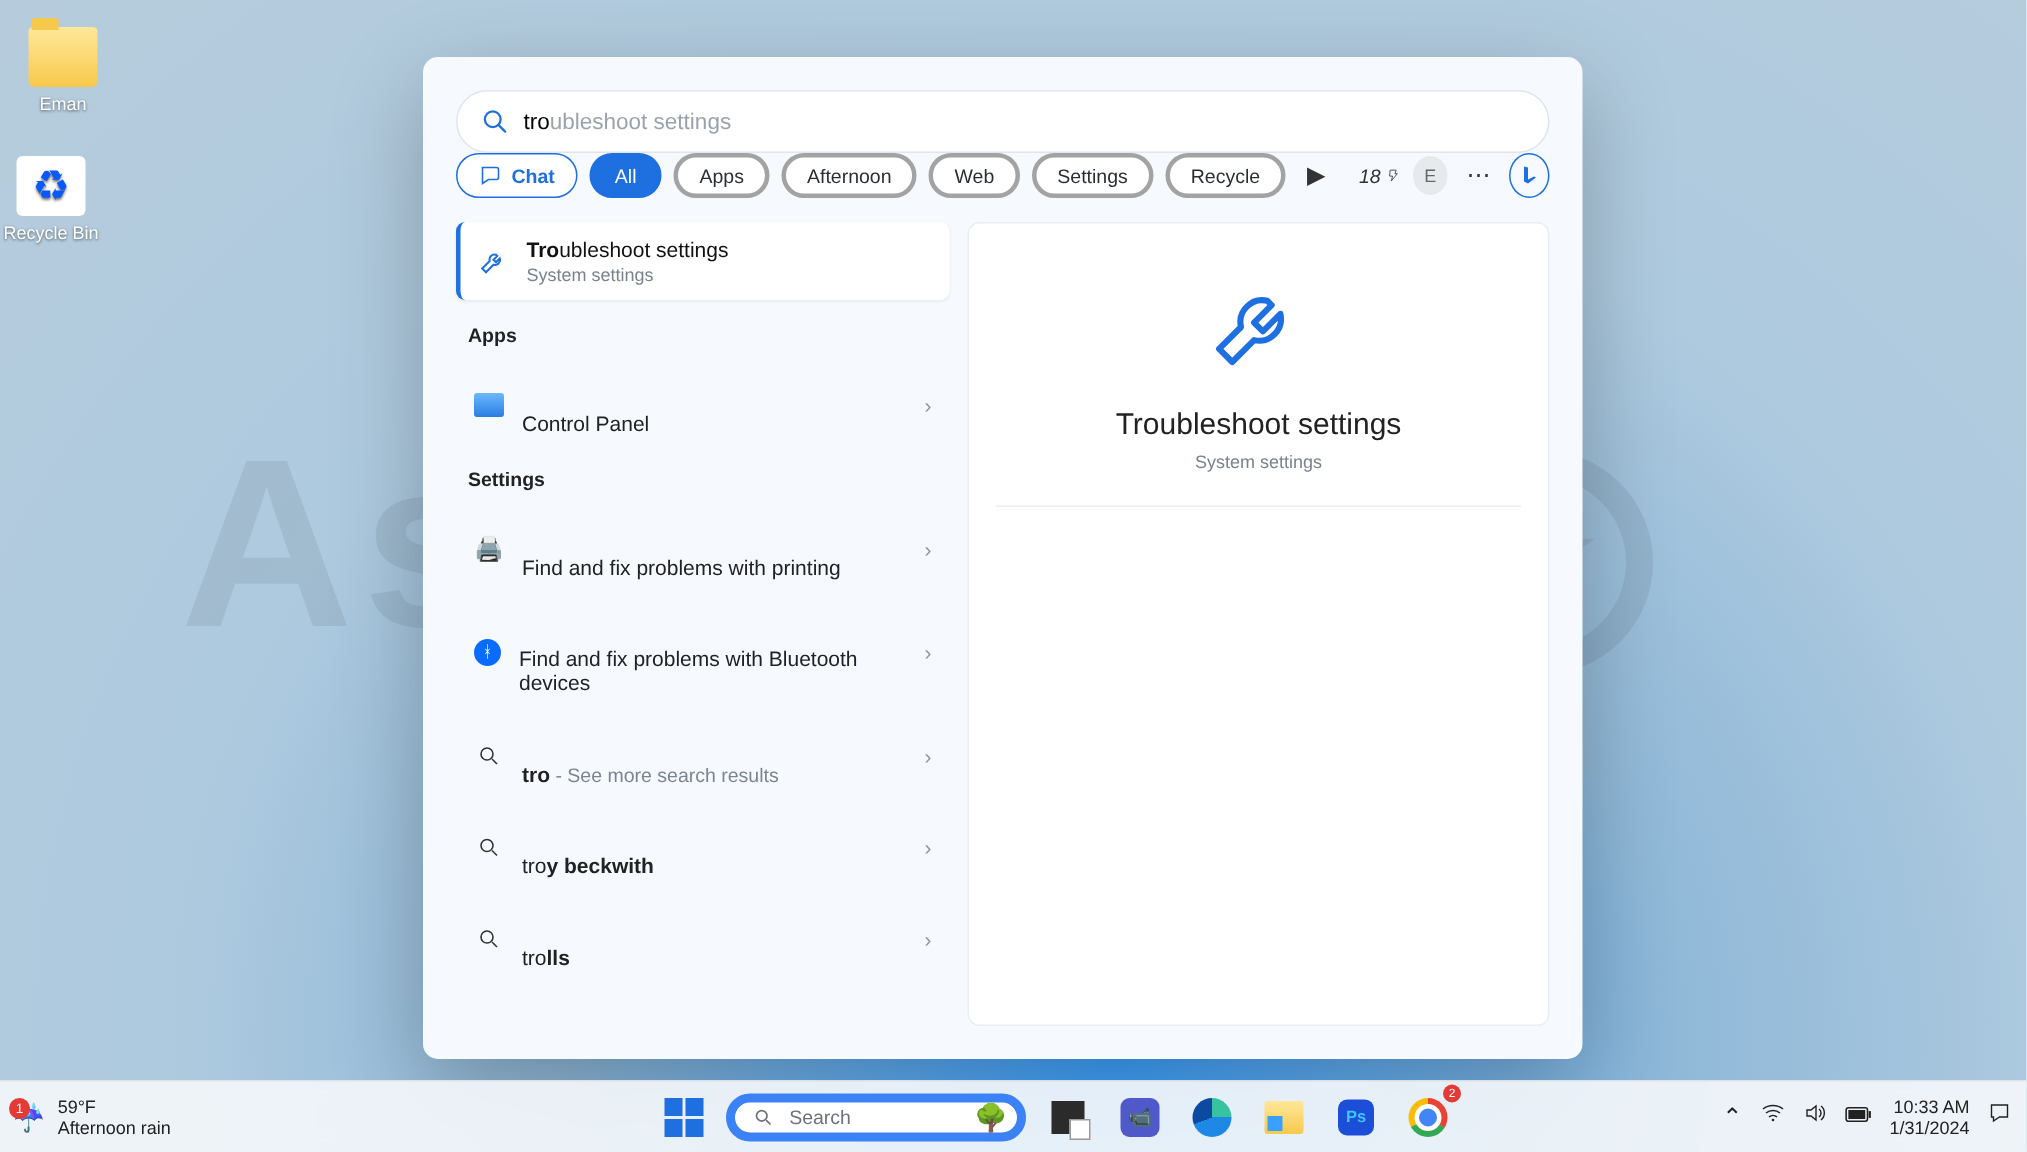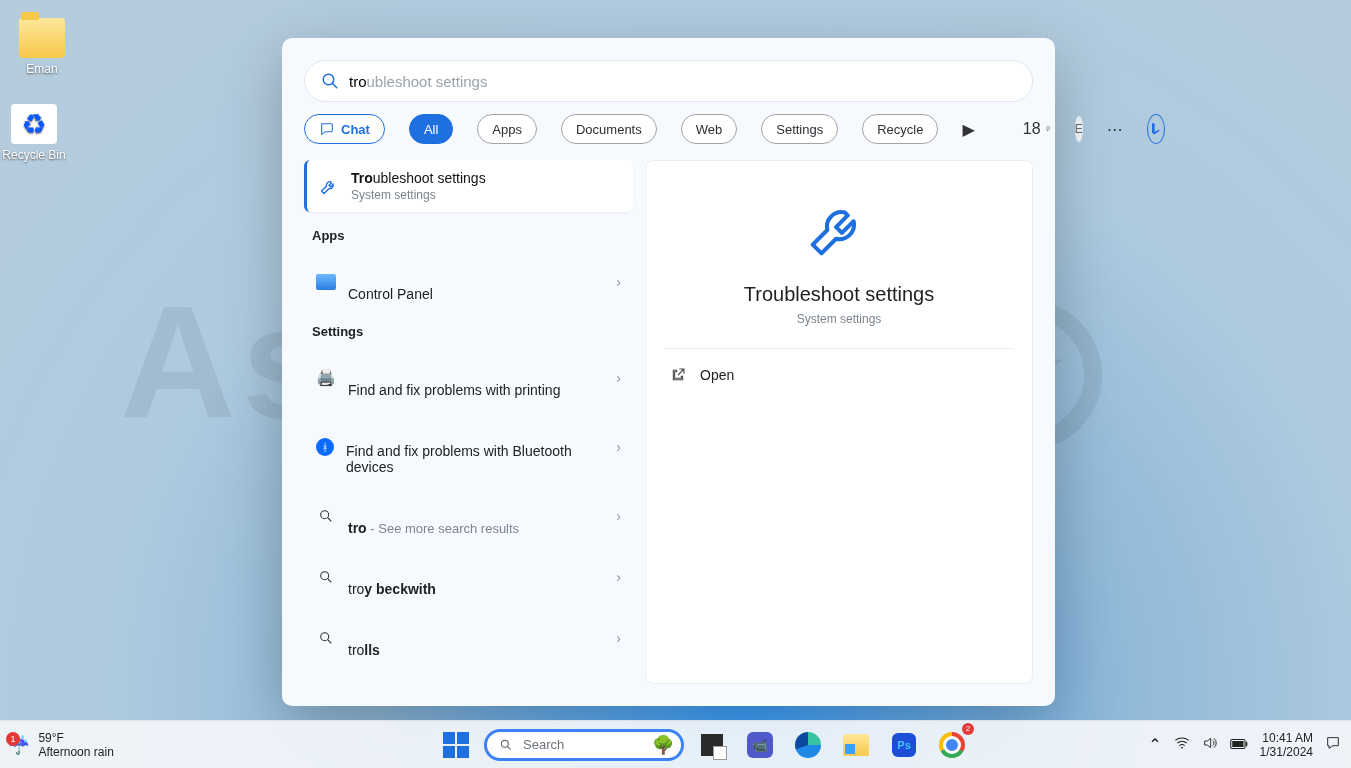--- a/index.html
+++ b/index.html
@@ -40,22 +40,22 @@
   }
   .search-bar {
     display:flex; align-items:center; background:#fff; border:1px solid #dfe6ee; border-radius: 22px;
     height: 42px; padding: 0 16px;
   }
   .search-bar svg { flex: none; }
   .search-bar .txt { margin-left: 10px; font-size: 15px; white-space: nowrap; }
   .typed-bold { color:#000; }
   .typed-rest { color:#9aa3ad; }
 
-  .tabs { display:flex; align-items:center; gap:24px; margin-top: 12px;}
-  .pill { height:30px; padding:0 14px; border-radius:15px; display:flex; align-items:center; font-size:13px; background:#fff; border:1px solid #a3a3a3; color:#2b2f33; cursor:pointer;}
+  .tabs { display:flex; align-items:center; gap:8px; margin-top: 0;}
+  .pill { height:30px; padding:0 14px; border-radius:15px; display:flex; align-items:center; font-size:13px; background:#fff; border:3px solid #a3a3a3; color:#2b2f33; cursor:pointer;}
   .pill.chat { border:1.5px solid #1e6fe0; color:#1e6fe0; font-weight:600; gap:6px;}
   .pill.active { background:#1e6fe0; color:#fff; border-color:#1e6fe0;}
   .tabs .grow { flex:1; }
   .tabs .sm { width:28px; height:28px; display:flex; align-items:center; justify-content:center; color:#333;}
   .avatar-e { width:26px; height:26px; border-radius:50%; background:#e7eaec; color:#666; font-size:12px; display:flex; align-items:center; justify-content:center;}
   .bing-chip { width:30px; height:30px; border-radius:50%; border:1.5px solid #1e6fe0; display:flex; align-items:center; justify-content:center;}
 
   .columns { display:flex; gap:12px; margin-top: 16px; flex:1; min-height:0;}
   .left  { flex:1; min-width:0;}
   .right {
@@ -99,21 +99,21 @@
     background: rgba(243,246,250,.92); backdrop-filter: blur(6px);
     border-top:1px solid rgba(0,0,0,.06);
     display:flex; align-items:center;
   }
   .tb-left { display:flex; align-items:center; gap:8px; padding-left:8px; min-width:260px;}
   .weather-badge { position:relative; font-size:18px; }
   .weather-badge .dot { position:absolute; left:-2px; top:-2px; width:14px; height:14px; background:#e53935; border-radius:50%; color:#fff; font-size:9px; display:flex; align-items:center; justify-content:center;}
   .tb-left .wtext { font-size:12px; line-height:14px; color:#222;}
   .tb-center { flex:1; display:flex; align-items:center; justify-content:center; gap:8px;}
   .tb-icon { width:40px; height:40px; display:flex; align-items:center; justify-content:center; border-radius:6px; cursor:pointer;}
-  .tb-search { display:flex; align-items:center; gap:10px; width:200px; height:32px; background:#fff; border:3px solid #3b82f6; border-radius:16px; padding:0 6px 0 12px; color:#6c737a; font-size:13px;}
+  .tb-search { display:flex; align-items:center; gap:10px; width:200px; height:32px; background:#fff; border:6px solid #3b82f6; border-radius:16px; padding:0 6px 0 12px; color:#6c737a; font-size:13px;}
   .tb-search .art { margin-left:auto; font-size:18px;}
   .tb-right { display:flex; align-items:center; gap:12px; padding-right:10px; color:#222;}
   .tb-right .clock { text-align:right; font-size:12px; line-height:14px;}
   .win-logo {
     width:26px; height:26px; display:grid; grid-template-columns:1fr 1fr; grid-template-rows:1fr 1fr; gap:2px;
   }
   .win-logo span { background:#1e6fe0;}
   .edge-ico { width:26px; height:26px; border-radius:50%; background: conic-gradient(#37c2a0 0 90deg,#1e88e5 90deg 250deg,#0b4aa0 250deg 360deg);}  
   .explorer-ico { width:26px; height:22px; background:linear-gradient(#ffe79a,#f7c94b); border-radius:2px; position:relative;}
   .explorer-ico::before{content:"";position:absolute;left:2px;bottom:2px;width:10px;height:10px;background:#3aa0ff;}
@@ -165,34 +165,34 @@
         </svg>
       <span>Chat</span>
     </div>
     <div class="pill active">
         <span>All</span>
       </div>
     <div class="pill">
         <span>Apps</span>
       </div>
     <div class="pill">
-        <span>Documents</span>
+        <span>Afternoon</span>
       </div>
     <div class="pill">
         <span>Web</span>
       </div>
     <div class="pill">
         <span>Settings</span>
       </div>
     <div class="pill">
         <span>Recycle</span>
       </div>
     <div class="sm">▶</div>
     <div class="grow"></div>
-    <div class="sm" style="gap:4px;display:flex;align-items:center;font-size:16px;">
+    <div class="sm" style="gap:4px;display:flex;align-items:center;font-size:13px;font-style:italic;">
       <span>18</span>
       <svg width="14" height="14" viewBox="0 0 24 24">
           <path d="M7 3h10l-2 6h4L9 21l2-8H6l1-10z" fill="none" stroke="#333" stroke-width="1.4"></path>
         </svg>
     </div>
     <div class="avatar-e">
         <span>E</span>
       </div>
     <div class="sm">⋯</div>
     <div class="bing-chip">
@@ -283,26 +283,20 @@
 
     <div class="right">
       <div class="big-icon">
         <svg width="70" height="70" viewBox="0 0 24 24">
             <path d="M14 6a5 5 0 0 0-6 6l-5 5 3 3 5-5a5 5 0 0 0 6-6l-4 4-2-2 4-4z" fill="none" stroke="#1e6fe0" stroke-width="1.4" stroke-linejoin="round"></path>
           </svg>
       </div>
       <div class="r-title">Troubleshoot settings</div>
       <div class="r-sub">System settings</div>
       <hr>
-      <div class="action-row">
-        <svg width="16" height="16" viewBox="0 0 24 24">
-            <path d="M14 3h7v7M21 3l-9 9M5 5h5v2H7v10h10v-3h2v5H5V5z" fill="none" stroke="#444" stroke-width="1.6"></path>
-          </svg>
-        <span>Open</span>
-      </div>
     </div>
   </div>
 </div>
 
 <div class="taskbar">
   <div class="tb-left">
     <div class="weather-badge">☔<span class="dot">1</span></div>
     <div class="wtext">
       <div>59°F</div>
       <div>Afternoon rain</div>
@@ -362,21 +356,21 @@
         </svg>
     </span>
     <span>
       <svg width="18" height="12" viewBox="0 0 24 14">
           <rect x="1" y="1" width="19" height="12" rx="2" fill="none" stroke="#222" stroke-width="1.4"></rect>
           <rect x="3" y="3" width="15" height="8" fill="#222"></rect>
           <rect x="21" y="4" width="2" height="6" fill="#222"></rect>
         </svg>
     </span>
     <div class="clock">
-      <div>10:41 AM</div>
+      <div>10:33 AM</div>
       <div>1/31/2024</div>
     </div>
     <span>
       <svg width="16" height="16" viewBox="0 0 24 24">
           <path d="M4 4h16v12H12l-6 4v-4H4z" fill="none" stroke="#222" stroke-width="1.4"></path>
         </svg>
     </span>
   </div>
 </div>
 

